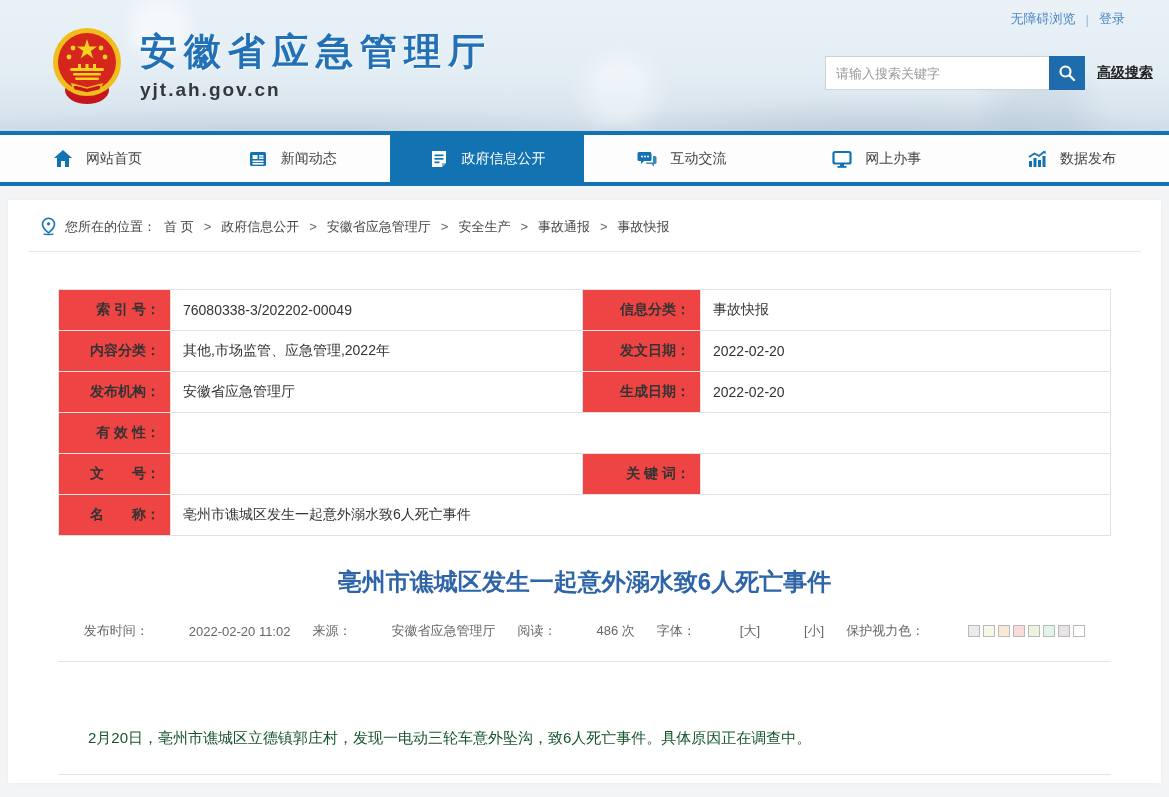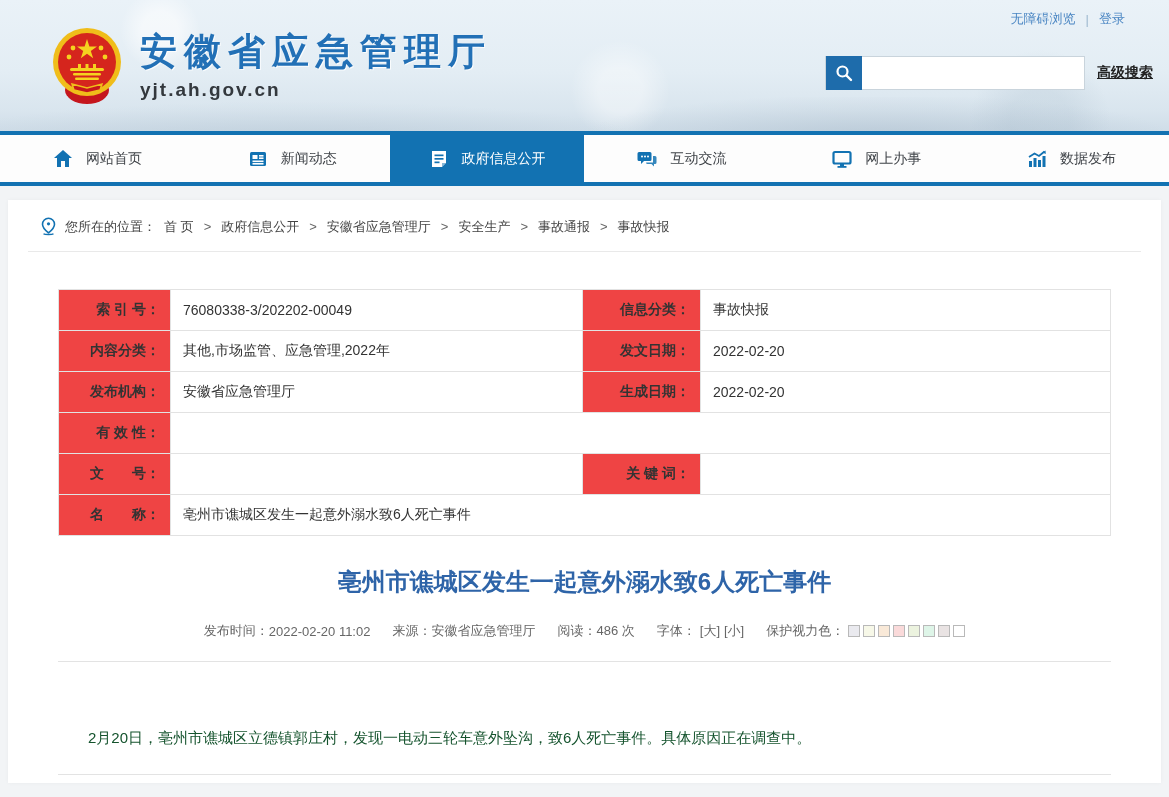--- a/index.html
+++ b/index.html
@@ -125,21 +125,21 @@
   
   .article-title {
     margin-top:30px; text-align:center;
     font-size:24px; font-weight:bold; color:#2e64a8;
   }
   .article-meta {
     margin-top:24px; text-align:center;
     font-size:13px; color:#666;
     display:flex; justify-content:center; align-items:center; flex-wrap:nowrap;
   }
-  .article-meta .m-group { margin:0 11px; display:inline-flex; align-items:center; }
+  .article-meta .m-group { margin:0 11px; display:inline-flex; align-items:center;gap:40px; }
   .article-meta .fontbtn { cursor:pointer; margin-left:4px; color:#666; }
   .swatches { display:inline-flex; gap:3px; margin-left:4px; }
   .swatch {
     width:12px; height:12px; border:1px solid #b9b9b9;
     display:inline-block; cursor:pointer;
   }
   .divider { margin:21px 50px 0 50px; border-top:1px solid #e3e3e3; }
   .article-body {
     margin:62px 50px 0 50px;
     font-size:15px; line-height:1.8; color:#14532d;
@@ -176,20 +176,21 @@
       <path d="M24 58 L39 62 L54 58 L52 64 L39 67 L26 64 Z" fill="#c5161d" stroke="#f0bd1a" stroke-width="1.5"></path>
     </svg>
     <div class="brand-text">
       <div class="site-name">安徽省应急管理厅</div>
       <div class="site-domain">yjt.ah.gov.cn</div>
     </div>
   </div>
 
   <div class="search-area">
     <div class="search-box">
+      <input class="search-input" type="text" placeholder="请输入搜索关键字" style="">
       <button class="search-btn">
         <svg width="18" height="18" viewBox="0 0 18 18">
           <circle cx="7.5" cy="7.5" r="5" fill="none" stroke="#fff" stroke-width="2.2"></circle>
           <line x1="11.5" y1="11.5" x2="16" y2="16" stroke="#fff" stroke-width="2.4" stroke-linecap="round"></line>
         </svg>
       </button>
     </div>
     <a class="adv-search">高级搜索</a>
   </div>
 </div>

